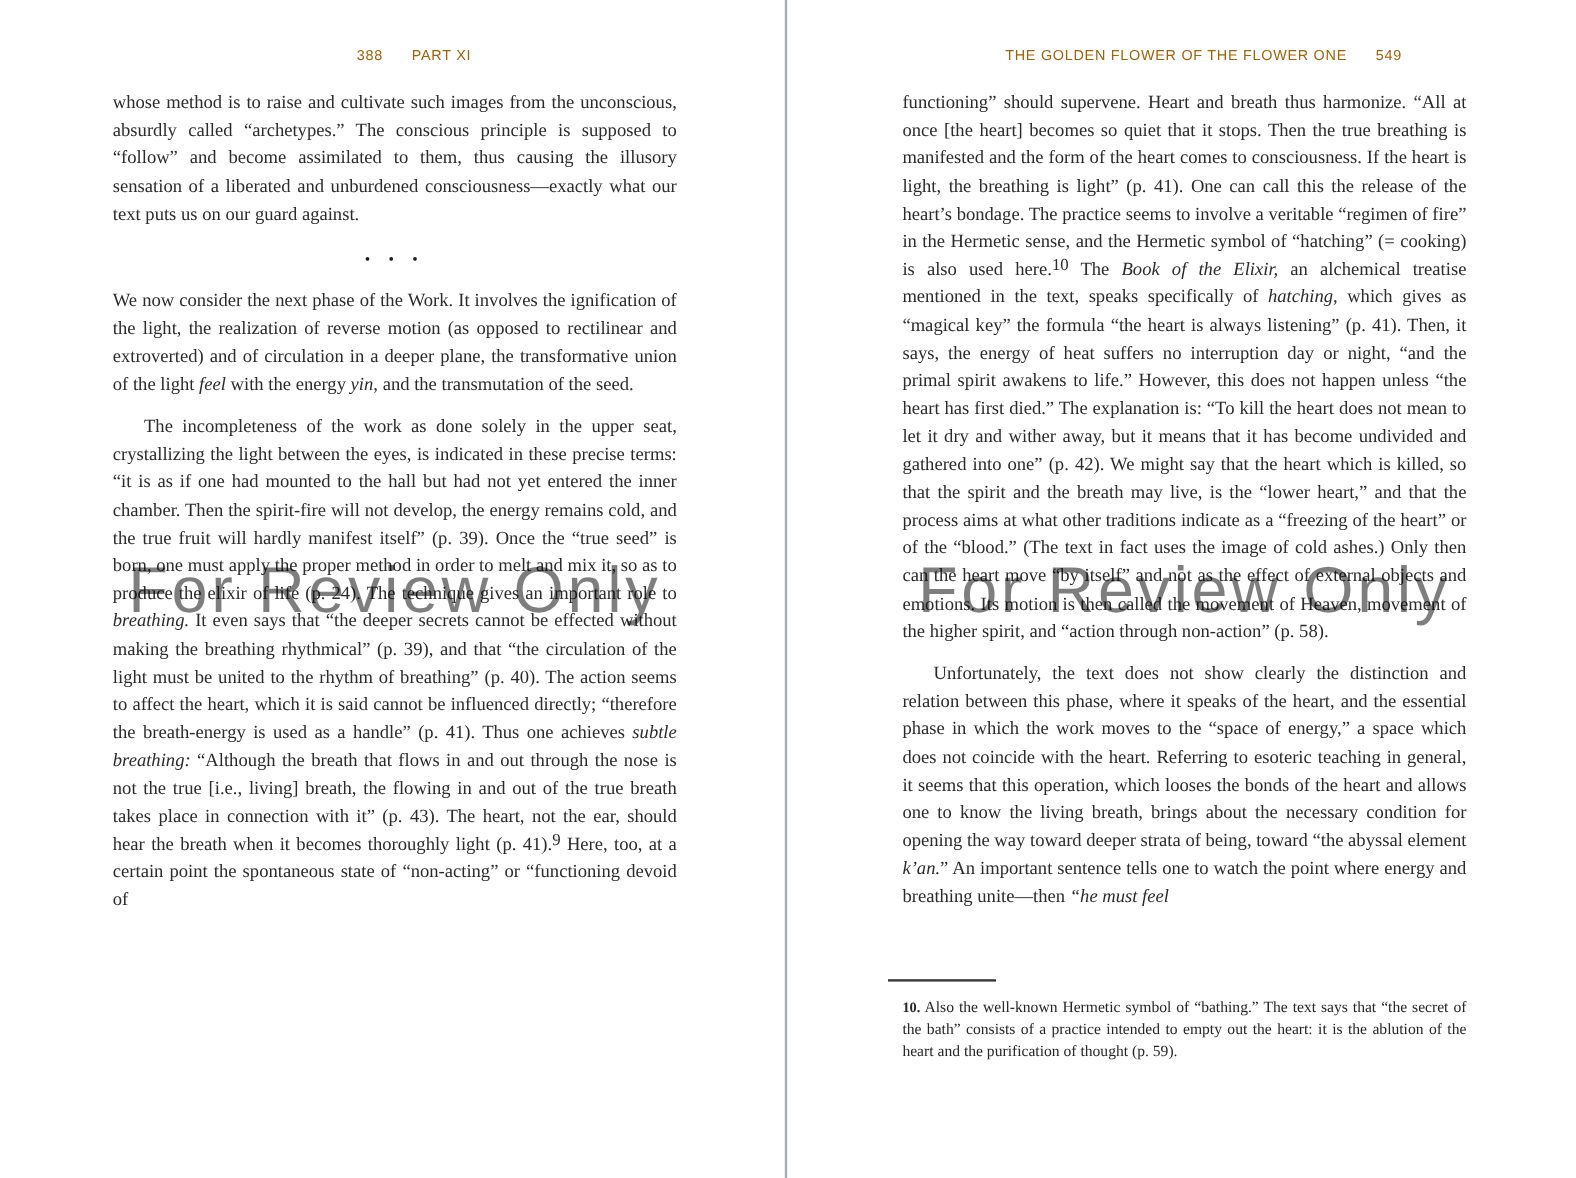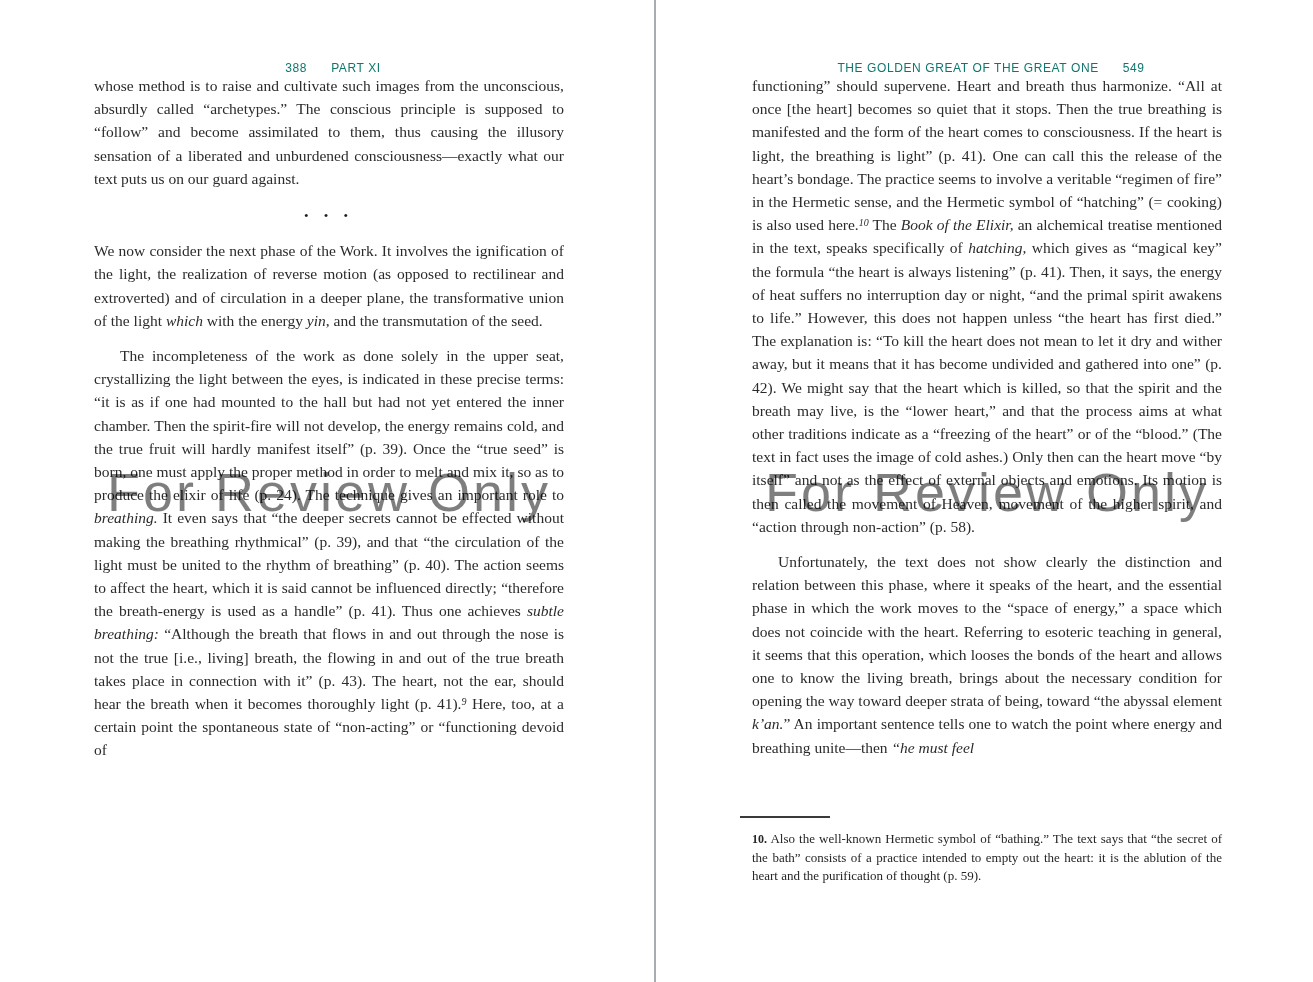--- a/index.html
+++ b/index.html
@@ -6,37 +6,37 @@
   body{
     width:1313px;height:982px;background:#ffffff;position:relative;overflow:hidden;
     font-family:"Liberation Serif","DejaVu Serif",serif;color:#2b2b2b;
   }
   .spread{position:absolute;inset:0;}
   .gutter{position:absolute;left:654px;top:0;width:2px;height:982px;background:#a6acb0;}
   .page{position:absolute;top:0;width:494px;height:982px;}
   .page-left{left:82px;}
   .page-right{left:740px;}
   .running-header{
-    position:absolute;top:39px;left:4px;width:100%;text-align:center;
+    position:absolute;top:39px;left:16px;width:100%;text-align:center;
     font-family:"Liberation Sans","DejaVu Sans",sans-serif;
-    font-size:12px;letter-spacing:0.6px;color:#0f766e;white-space:nowrap;margin-top:22px;
+    font-size:12px;letter-spacing:0.6px;color:#a16207;white-space:nowrap;
   }
   .running-header .gap{display:inline-block;width:24px;}
   .body-text{
     position:absolute;top:62px;left:0;width:494px;
     font-size:15.5px;line-height:23.2px;text-align:justify;z-index:1;
   }
   .para{margin:12px;}
   .para.indent{text-indent:26px;}
   .separator{
     text-align:center;letter-spacing:6px;font-size:13px;
     margin:14px 0 12px 0;color:#1d1d1d;
   }
   i{}
-  sup{font-size:10px;line-height:0;vertical-align:4px;font-style:italic;}
+  sup{font-size:14px;line-height:0;vertical-align:4px;}
   .footnote{
     position:absolute;top:816px;left:0;width:494px;
     font-size:13px;line-height:18.6px;text-align:justify;color:#262626;z-index:1;
   }
   .fn-rule{width:90px;height:0;border-top:2px solid #3a3a3a;margin:0 0 7px 0;}
   .fn-num{font-weight:bold;font-size:12px;}
   .watermark{
     position:absolute;top:461px;left:50%;transform:translateX(-50%);
     font-family:"Liberation Sans","DejaVu Sans",sans-serif;
     font-size:54px;letter-spacing:3px;white-space:nowrap;
@@ -51,28 +51,28 @@
   <div class="gutter"></div>
 
   <div class="page page-left">
     <div class="running-header">
       <span>388</span><span class="gap"></span><span>PART XI</span>
     </div>
     <div class="watermark">For Review Only</div>
     <div class="body-text" id="left-body">
         <p class="para">whose method is to raise and cultivate such images from the unconscious, absurdly called “archetypes.” The conscious principle is supposed to “follow” and become assimilated to them, thus causing the illusory sensation of a liberated and unburdened consciousness—exactly what our text puts us on our guard against.</p>
         <div class="separator">• • •</div>
-        <p class="para">We now consider the next phase of the Work. It involves the ignification of the light, the realization of reverse motion (as opposed to rectilinear and extroverted) and of circulation in a deeper plane, the transformative union of the light <i>which</i> with the energy <i>yin</i>, and the transmutation of the seed.</p>
+        <p class="para">We now consider the next phase of the Work. It involves the ignification of the light, the realization of reverse motion (as opposed to rectilinear and extroverted) and of circulation in a deeper plane, the transformative union of the light <i>feel</i> with the energy <i>yin</i>, and the transmutation of the seed.</p>
         <p class="para indent">The incompleteness of the work as done solely in the upper seat, crystallizing the light between the eyes, is indicated in these precise terms: “it is as if one had mounted to the hall but had not yet entered the inner chamber. Then the spirit-fire will not develop, the energy remains cold, and the true fruit will hardly manifest itself” (p. 39). Once the “true seed” is born, one must apply the proper method in order to melt and mix it, so as to produce the elixir of life (p. 24). The technique gives an important role to <i>breathing.</i> It even says that “the deeper secrets cannot be effected without making the breathing rhythmical” (p. 39), and that “the circulation of the light must be united to the rhythm of breathing” (p. 40). The action seems to affect the heart, which it is said cannot be influenced directly; “therefore the breath-energy is used as a handle” (p. 41). Thus one achieves <i>subtle breathing:</i> “Although the breath that flows in and out through the nose is not the true [i.e., living] breath, the flowing in and out of the true breath takes place in connection with it” (p. 43). The heart, not the ear, should hear the breath when it becomes thoroughly light (p. 41).<sup>9</sup> Here, too, at a certain point the spontaneous state of “non-acting” or “functioning devoid of</p>
       </div>
   </div>
 
   <div class="page page-right">
     <div class="running-header">
-      <span>THE GOLDEN GREAT OF THE GREAT ONE</span><span class="gap"></span><span>549</span>
+      <span>THE GOLDEN FLOWER OF THE FLOWER ONE</span><span class="gap"></span><span>549</span>
     </div>
     <div class="watermark">For Review Only</div>
     <div class="body-text" id="right-body">
         <p class="para">functioning” should supervene. Heart and breath thus harmonize. “All at once [the heart] becomes so quiet that it stops. Then the true breathing is manifested and the form of the heart comes to consciousness. If the heart is light, the breathing is light” (p. 41). One can call this the release of the heart’s bondage. The practice seems to involve a veritable “regimen of fire” in the Hermetic sense, and the Hermetic symbol of “hatching” (= cooking) is also used here.<sup>10</sup> The <i>Book of the Elixir,</i> an alchemical treatise mentioned in the text, speaks specifically of <i>hatching,</i> which gives as “magical key” the formula “the heart is always listening” (p. 41). Then, it says, the energy of heat suffers no interruption day or night, “and the primal spirit awakens to life.” However, this does not happen unless “the heart has first died.” The explanation is: “To kill the heart does not mean to let it dry and wither away, but it means that it has become undivided and gathered into one” (p. 42). We might say that the heart which is killed, so that the spirit and the breath may live, is the “lower heart,” and that the process aims at what other traditions indicate as a “freezing of the heart” or of the “blood.” (The text in fact uses the image of cold ashes.) Only then can the heart move “by itself” and not as the effect of external objects and emotions. Its motion is then called the movement of Heaven, movement of the higher spirit, and “action through non-action” (p. 58).</p>
         <p class="para indent">Unfortunately, the text does not show clearly the distinction and relation between this phase, where it speaks of the heart, and the essential phase in which the work moves to the “space of energy,” a space which does not coincide with the heart. Referring to esoteric teaching in general, it seems that this operation, which looses the bonds of the heart and allows one to know the living breath, brings about the necessary condition for opening the way toward deeper strata of being, toward “the abyssal element <i>k’an.</i>” An important sentence tells one to watch the point where energy and breathing unite—then <i>“he must feel</i></p>
       </div>
     <div class="footnote">
       <div class="fn-rule"></div>
       <p class="para"><span class="fn-num">10.</span> <span>Also the well-known Hermetic symbol of “bathing.” The text says that “the secret of the bath” consists of a practice intended to empty out the heart: it is the ablution of the heart and the purification of thought (p. 59).</span></p>
     </div>

